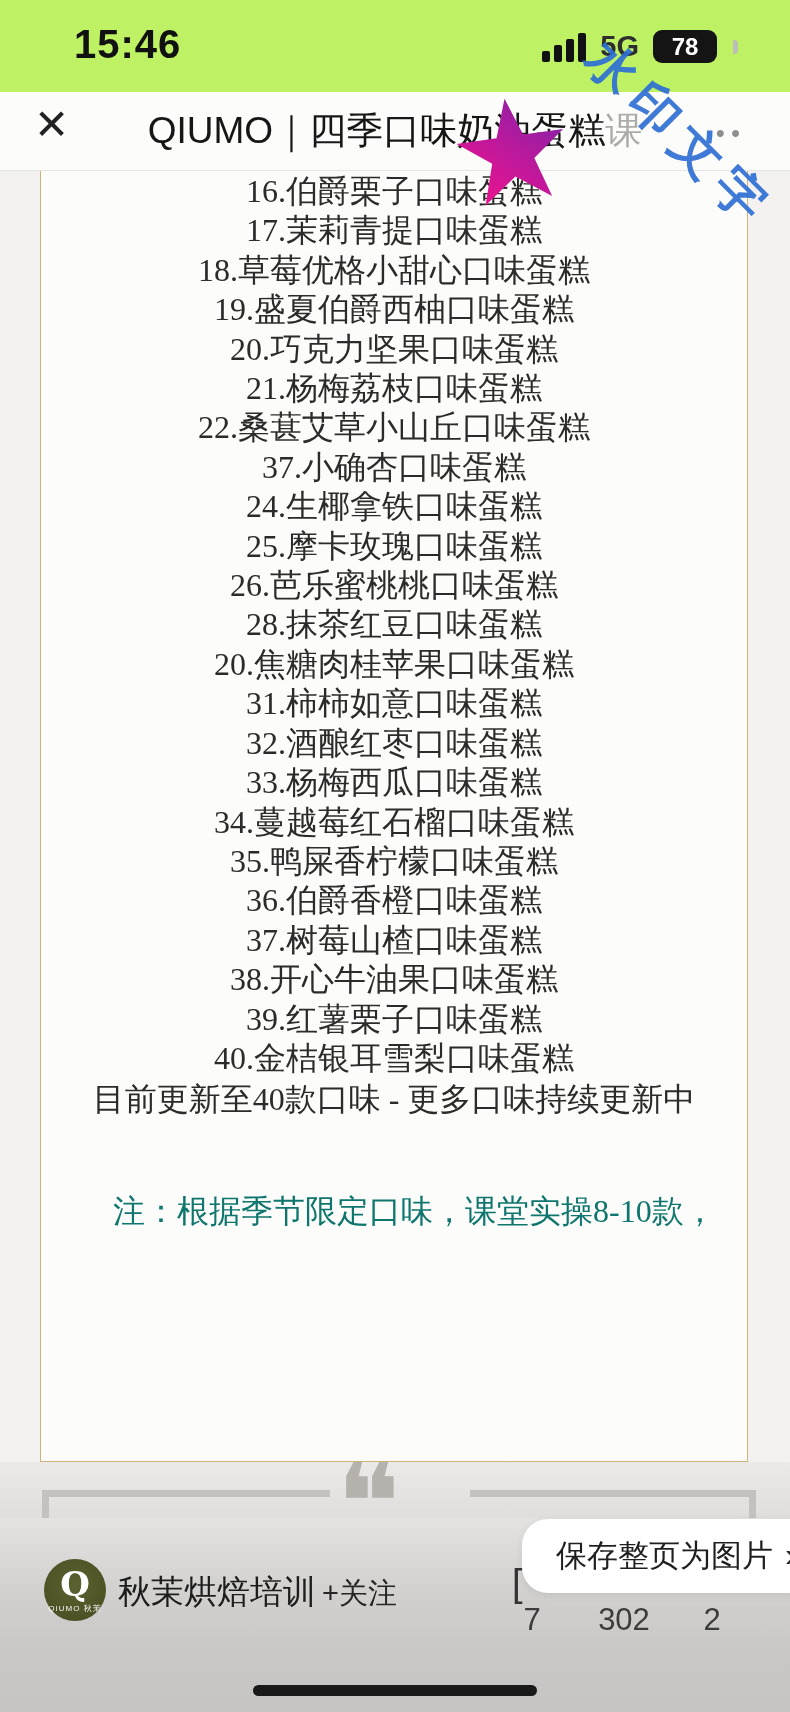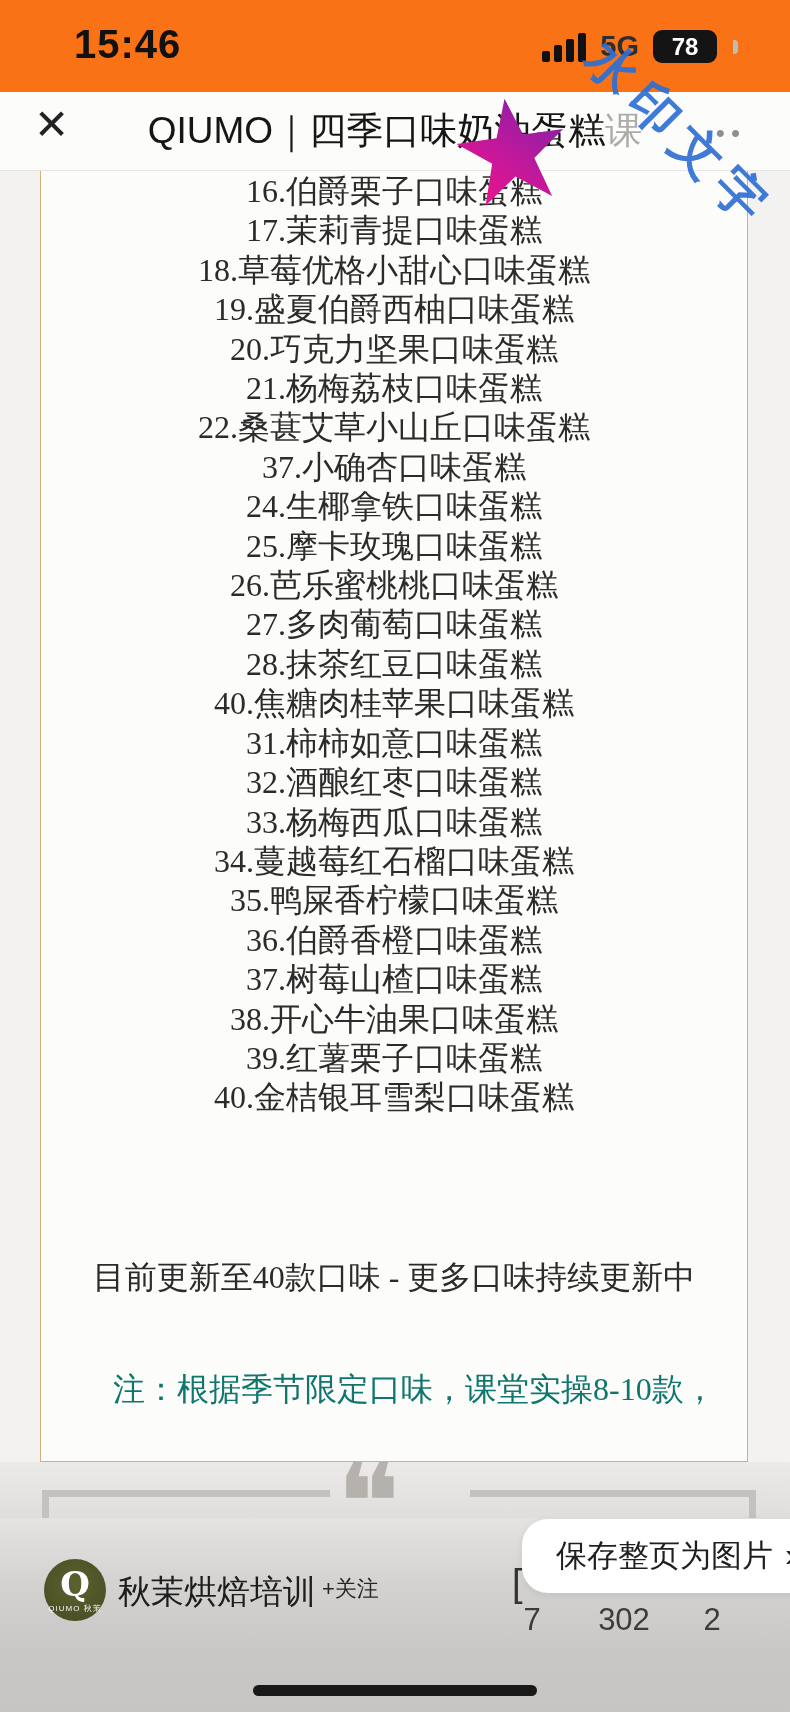--- a/index.html
+++ b/index.html
@@ -3,21 +3,21 @@
 <meta charset="utf-8">
 <style>
   html,body{margin:0;padding:0;}
   body{
     width:790px;height:1712px;position:relative;overflow:hidden;
     background:#f3f2f0;
     font-family:"Liberation Sans","DejaVu Sans",sans-serif;
     -webkit-font-smoothing:antialiased;
   }
   
-  .statusbar{position:absolute;top:0;left:0;right:0;height:92px;background:#f97316;z-index:5;}
+  .statusbar{position:absolute;top:0;left:0;right:0;height:92px;background:#bef264;z-index:5;}
   .time{position:absolute;left:74px;top:22px;font-size:40px;font-weight:700;color:#111;letter-spacing:1px;}
   .sb-right{position:absolute;right:52px;top:30px;display:flex;align-items:center;gap:14px;}
   .sig{display:flex;align-items:flex-end;gap:4px;height:30px;}
   .sig i{display:block;width:8px;background:#111;border-radius:2px;}
   .sig i:nth-child(1){height:11px}.sig i:nth-child(2){height:17px}
   .sig i:nth-child(3){height:23px}.sig i:nth-child(4){height:29px}
   .net{font-size:29px;font-weight:600;color:#2e2e2e;}
   .batt{position:relative;width:64px;height:33px;background:#141414;border-radius:9px;
     color:#fff;font-size:24px;font-weight:700;text-align:center;line-height:33px;}
   .batt-tip{width:5px;height:14px;background:#bdbdb9;border-radius:0 4px 4px 0;margin-left:2px;}
@@ -34,42 +34,42 @@
   .title .faded{opacity:.35;}
   .more-dots{position:absolute;right:44px;top:26px;font-size:26px;color:#8f8f8f;letter-spacing:6px;}
   
   .star{position:absolute;left:456px;top:96px;width:112px;height:112px;z-index:8;transform:rotate(-8deg);}
   
   .card{position:absolute;left:40px;top:170px;width:708px;height:1292px;background:#fcfcfa;
     border:1px solid #cdb376;border-top:none;box-sizing:border-box;z-index:2;
     font-family:"Liberation Serif","DejaVu Serif",serif;}
   .flavor-list{padding-top:2px;}
   .flavor-item{text-align:center;font-size:32px;line-height:39.4px;color:#2b2b2b;white-space:nowrap;}
-  .summary-line{margin-top:138px;text-align:center;font-size:32px;color:#2b2b2b;white-space:nowrap;}
+  .summary-line{text-align:center;font-size:32px;color:#2b2b2b;white-space:nowrap;}
   .note-line{margin-top:68px;text-align:left;padding-left:72px;font-size:32px;color:#0f766e;white-space:nowrap;}
   
   .below{position:absolute;left:0;top:1462px;width:790px;height:250px;
     background:linear-gradient(180deg,#eceae8 0%,#dcdad8 30%,#cccbc9 65%,#c5c4c2 100%);z-index:1;}
   .frame-line{position:absolute;background:#c3c2bf;}
   .fl-left{left:42px;top:28px;width:288px;height:7px;}
   .fl-right{left:470px;top:28px;width:286px;height:7px;}
   .fl-stub-l{left:42px;top:28px;width:7px;height:50px;}
   .fl-stub-r{left:749px;top:28px;width:7px;height:50px;}
   .quote-mark{position:absolute;left:336px;top:-28px;font-size:120px;color:#b5b1ac;
     font-family:"DejaVu Serif",serif;letter-spacing:-6px;}
   
   .bottombar{position:absolute;left:0;top:1518px;width:790px;height:194px;z-index:3;
     background:linear-gradient(180deg,#e4e3e1 0%,#d3d2d0 35%,#c8c7c5 70%,#c6c5c3 100%);}
   .avatar{position:absolute;left:44px;top:41px;width:62px;height:62px;border-radius:50%;
     background:radial-gradient(circle at 50% 42%,#5c6130 0%,#4d5226 70%,#434818 100%);
     color:#fff;text-align:center;z-index:4;}
   .avatar .q{font-family:"DejaVu Serif",serif;font-size:34px;font-weight:700;line-height:50px;display:block;}
   .avatar .brand{display:block;font-size:8px;letter-spacing:1px;margin-top:-6px;opacity:.95;}
   .acct-name{position:absolute;left:118px;top:52px;font-size:33px;font-weight:500;color:#1d1d1d;z-index:4;}
-  .follow-btn{position:absolute;left:322px;top:56px;font-size:22px;color:#262626;z-index:4;}
+  .follow-btn{position:absolute;left:322px;top:56px;font-size:29px;color:#262626;z-index:4;}
   .hidden-frag{position:absolute;left:512px;top:44px;font-size:38px;color:#333;z-index:3;}
   .save-pill{position:absolute;left:522px;top:1px;width:300px;height:74px;background:#ffffff;
     border-radius:26px;box-shadow:0 2px 8px rgba(0,0,0,.08);z-index:5;
     display:flex;align-items:center;padding-left:34px;box-sizing:border-box;}
   .save-pill .lbl{font-size:31px;color:#1f1f1f;text-align:right;}
   .save-pill .chev{font-size:34px;color:#1f1f1f;margin-left:12px;margin-top:-4px;}
   .stat{position:absolute;top:84px;font-size:31px;color:#3c3c3c;text-align:center;z-index:4;}
   .stat-0{left:512px;width:40px;}
   .stat-1{left:584px;width:80px;}
   .stat-2{left:692px;width:40px;}
@@ -119,23 +119,22 @@
       <div class="flavor-item">17.茉莉青提口味蛋糕</div>
       <div class="flavor-item">18.草莓优格小甜心口味蛋糕</div>
       <div class="flavor-item">19.盛夏伯爵西柚口味蛋糕</div>
       <div class="flavor-item">20.巧克力坚果口味蛋糕</div>
       <div class="flavor-item">21.杨梅荔枝口味蛋糕</div>
       <div class="flavor-item">22.桑葚艾草小山丘口味蛋糕</div>
       <div class="flavor-item">37.小确杏口味蛋糕</div>
       <div class="flavor-item">24.生椰拿铁口味蛋糕</div>
       <div class="flavor-item">25.摩卡玫瑰口味蛋糕</div>
       <div class="flavor-item">26.芭乐蜜桃桃口味蛋糕</div>
-      <div class="flavor-item">27.多肉葡萄口味蛋糕</div>
       <div class="flavor-item">28.抹茶红豆口味蛋糕</div>
-      <div class="flavor-item">40.焦糖肉桂苹果口味蛋糕</div>
+      <div class="flavor-item">20.焦糖肉桂苹果口味蛋糕</div>
       <div class="flavor-item">31.柿柿如意口味蛋糕</div>
       <div class="flavor-item">32.酒酿红枣口味蛋糕</div>
       <div class="flavor-item">33.杨梅西瓜口味蛋糕</div>
       <div class="flavor-item">34.蔓越莓红石榴口味蛋糕</div>
       <div class="flavor-item">35.鸭屎香柠檬口味蛋糕</div>
       <div class="flavor-item">36.伯爵香橙口味蛋糕</div>
       <div class="flavor-item">37.树莓山楂口味蛋糕</div>
       <div class="flavor-item">38.开心牛油果口味蛋糕</div>
       <div class="flavor-item">39.红薯栗子口味蛋糕</div>
       <div class="flavor-item">40.金桔银耳雪梨口味蛋糕</div>

